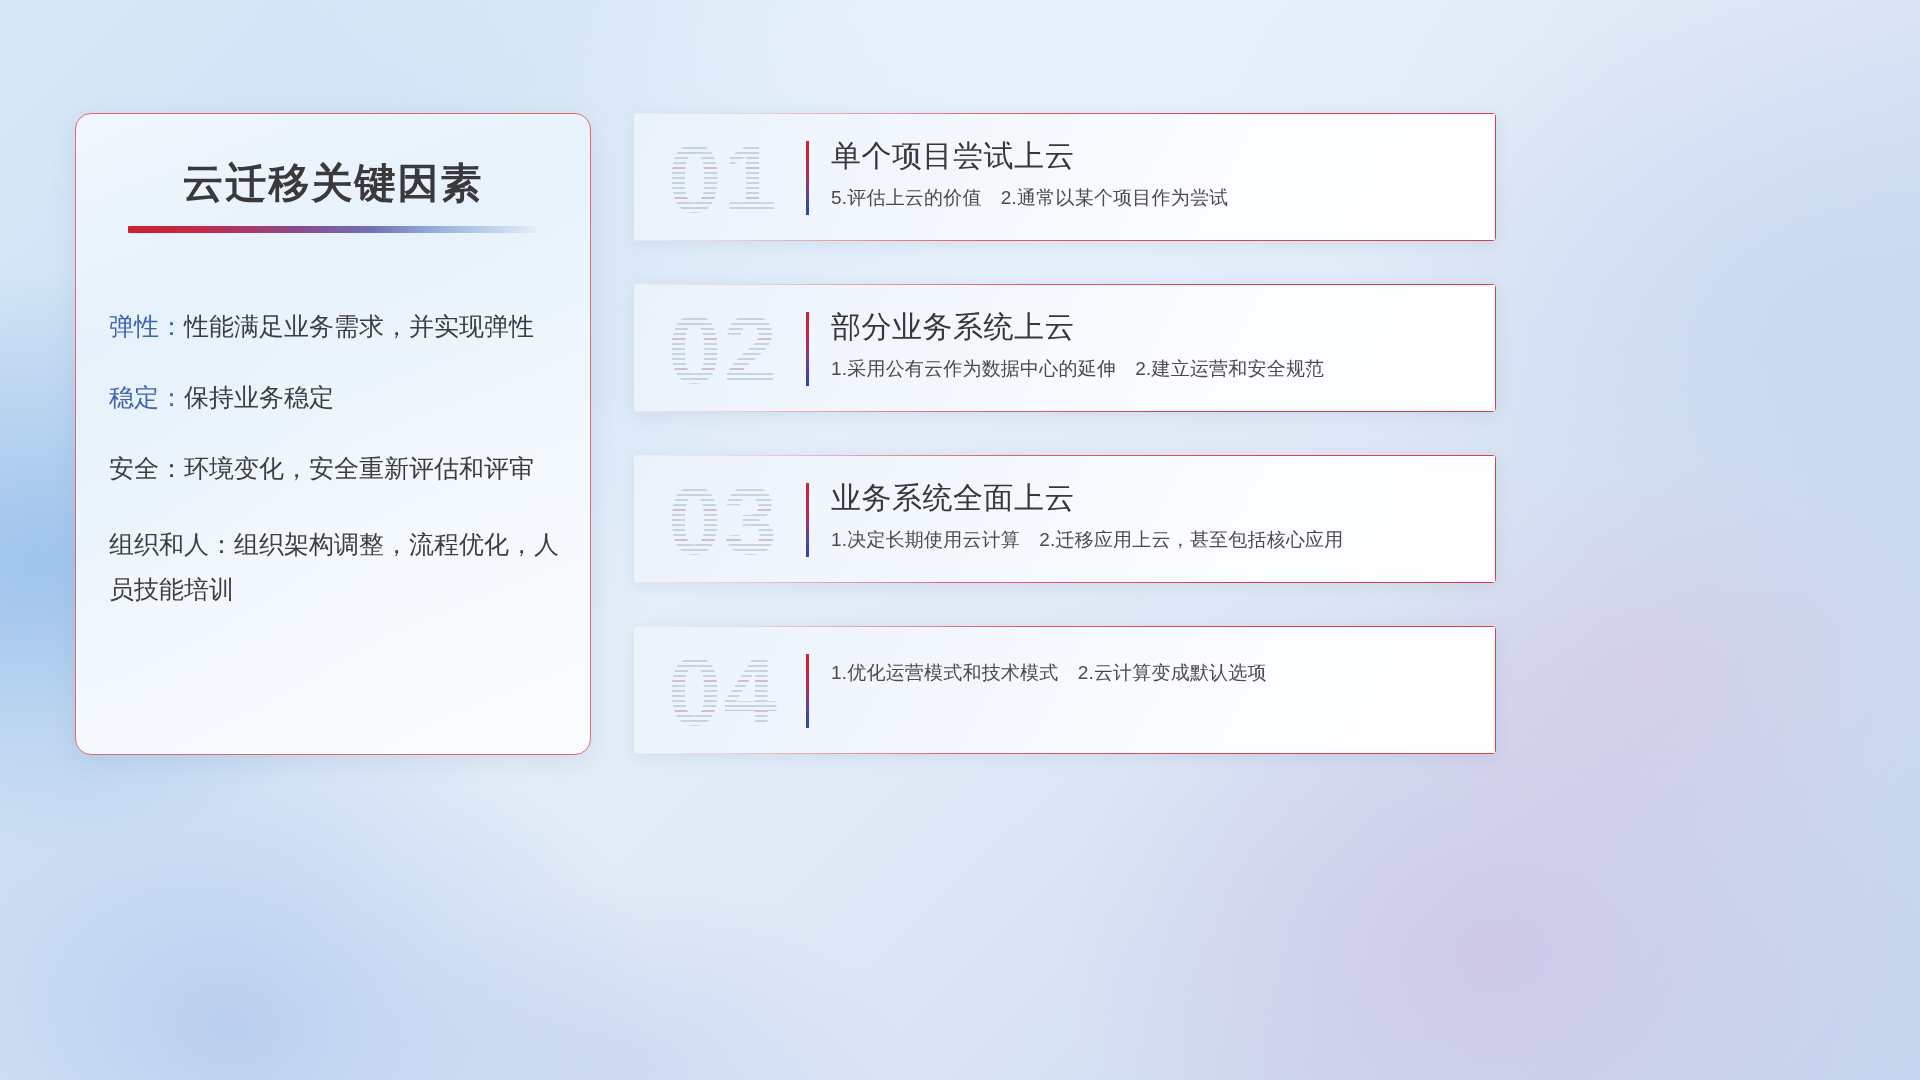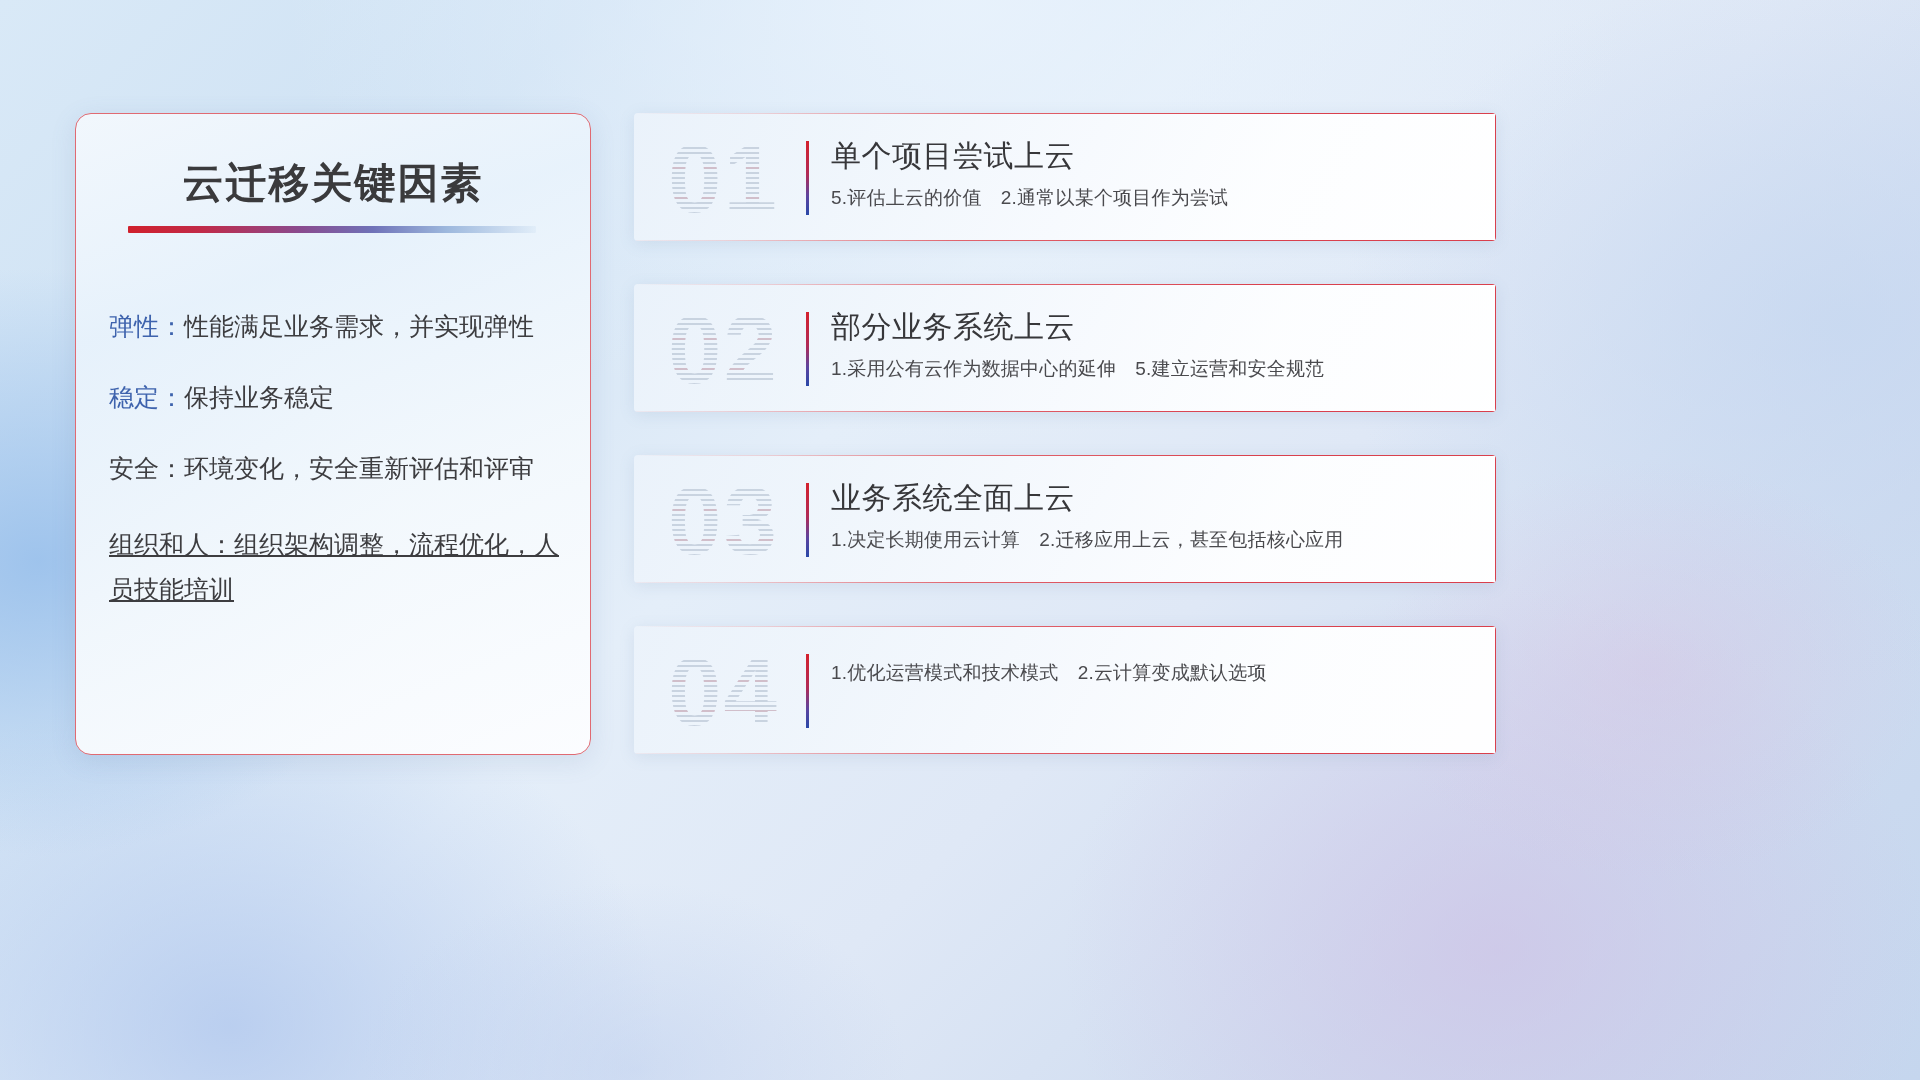--- a/index.html
+++ b/index.html
@@ -103,21 +103,20 @@
     font-size: 25px;
     line-height: 1.35;
     color: #3d3d40;
     margin-bottom: 37px;
     white-space: nowrap;
   }
   .factor-row.wrapped {
     white-space: normal;
     line-height: 1.78;
     margin-bottom: 0;
-    text-decoration: underline;
   }
   .factor-label { color: #3e63ad; }
   .factor-label.plain { color: #3d3d40; }
   .factor-text { color: #3d3d40; }
 
   
   #cards {
     position: absolute;
     left: 634px;
     top: 113px;
@@ -290,21 +289,21 @@
       </div>
     </article>
 
     <article class="card">
       <div class="card-accent"></div>
       <div class="card-number">02</div>
       <div class="card-number-tint">02</div>
       <div class="card-divider"></div>
       <div class="card-body">
         <div class="card-title">部分业务系统上云</div>
-        <div class="card-desc">1.采用公有云作为数据中心的延伸　5.建立运营和安全规范</div>
+        <div class="card-desc">1.采用公有云作为数据中心的延伸　2.建立运营和安全规范</div>
       </div>
     </article>
 
     <article class="card">
       <div class="card-accent"></div>
       <div class="card-number">03</div>
       <div class="card-number-tint">03</div>
       <div class="card-divider"></div>
       <div class="card-body">
         <div class="card-title">业务系统全面上云</div>

